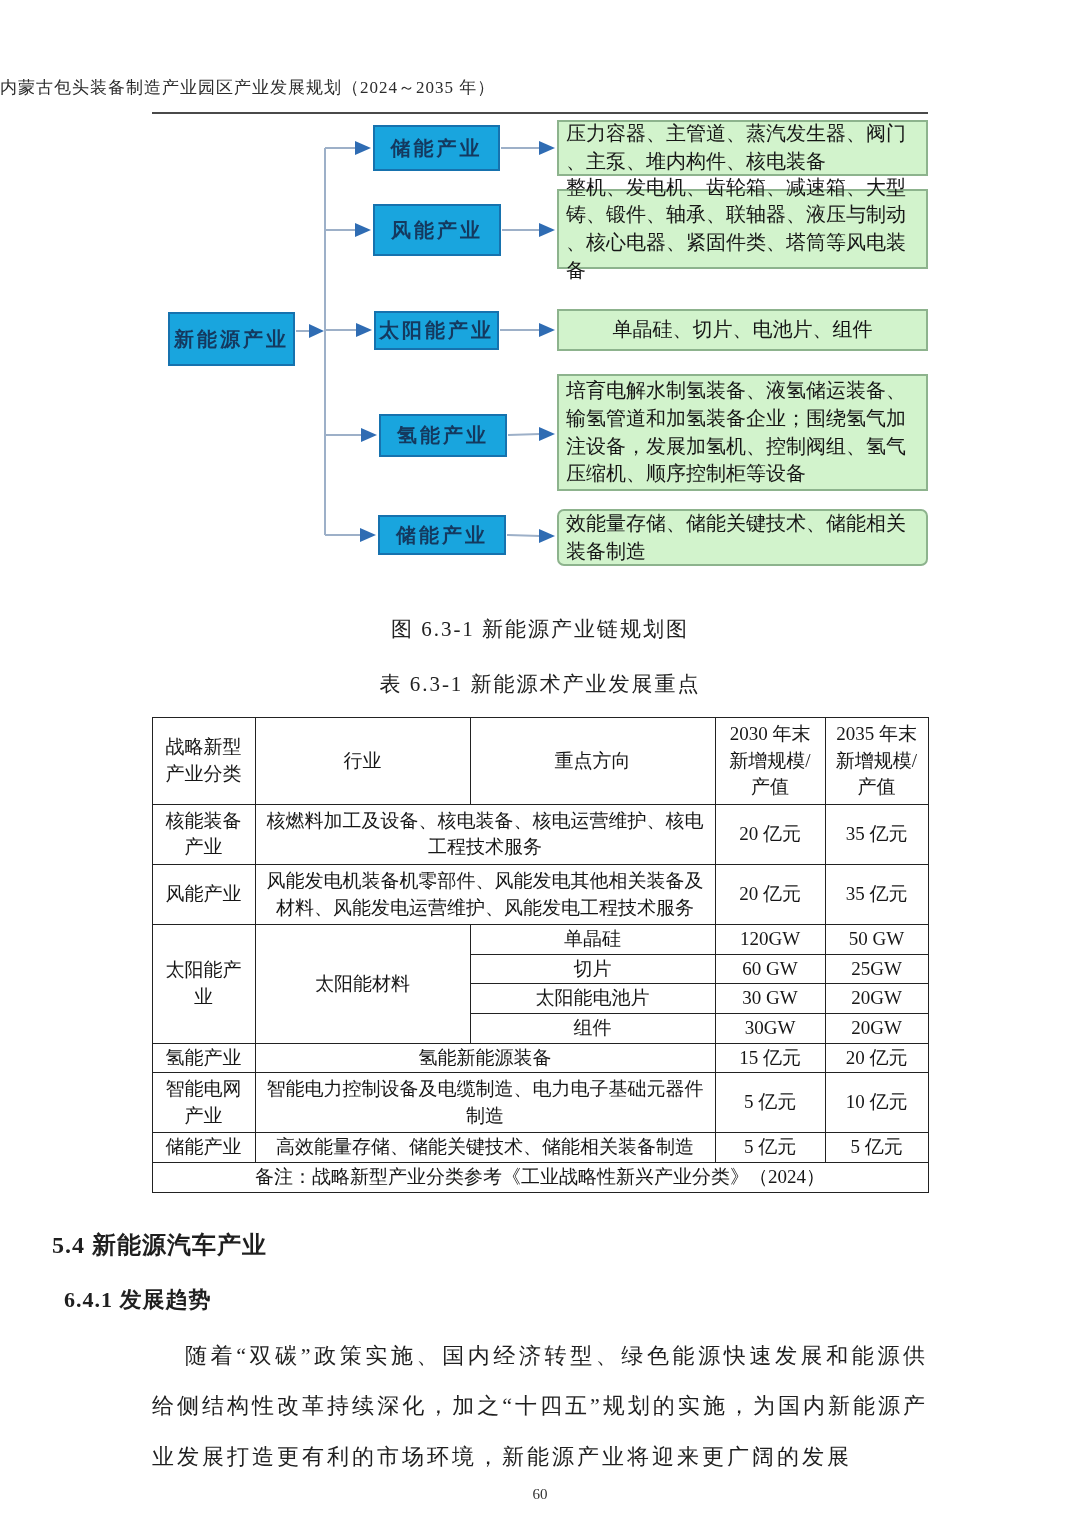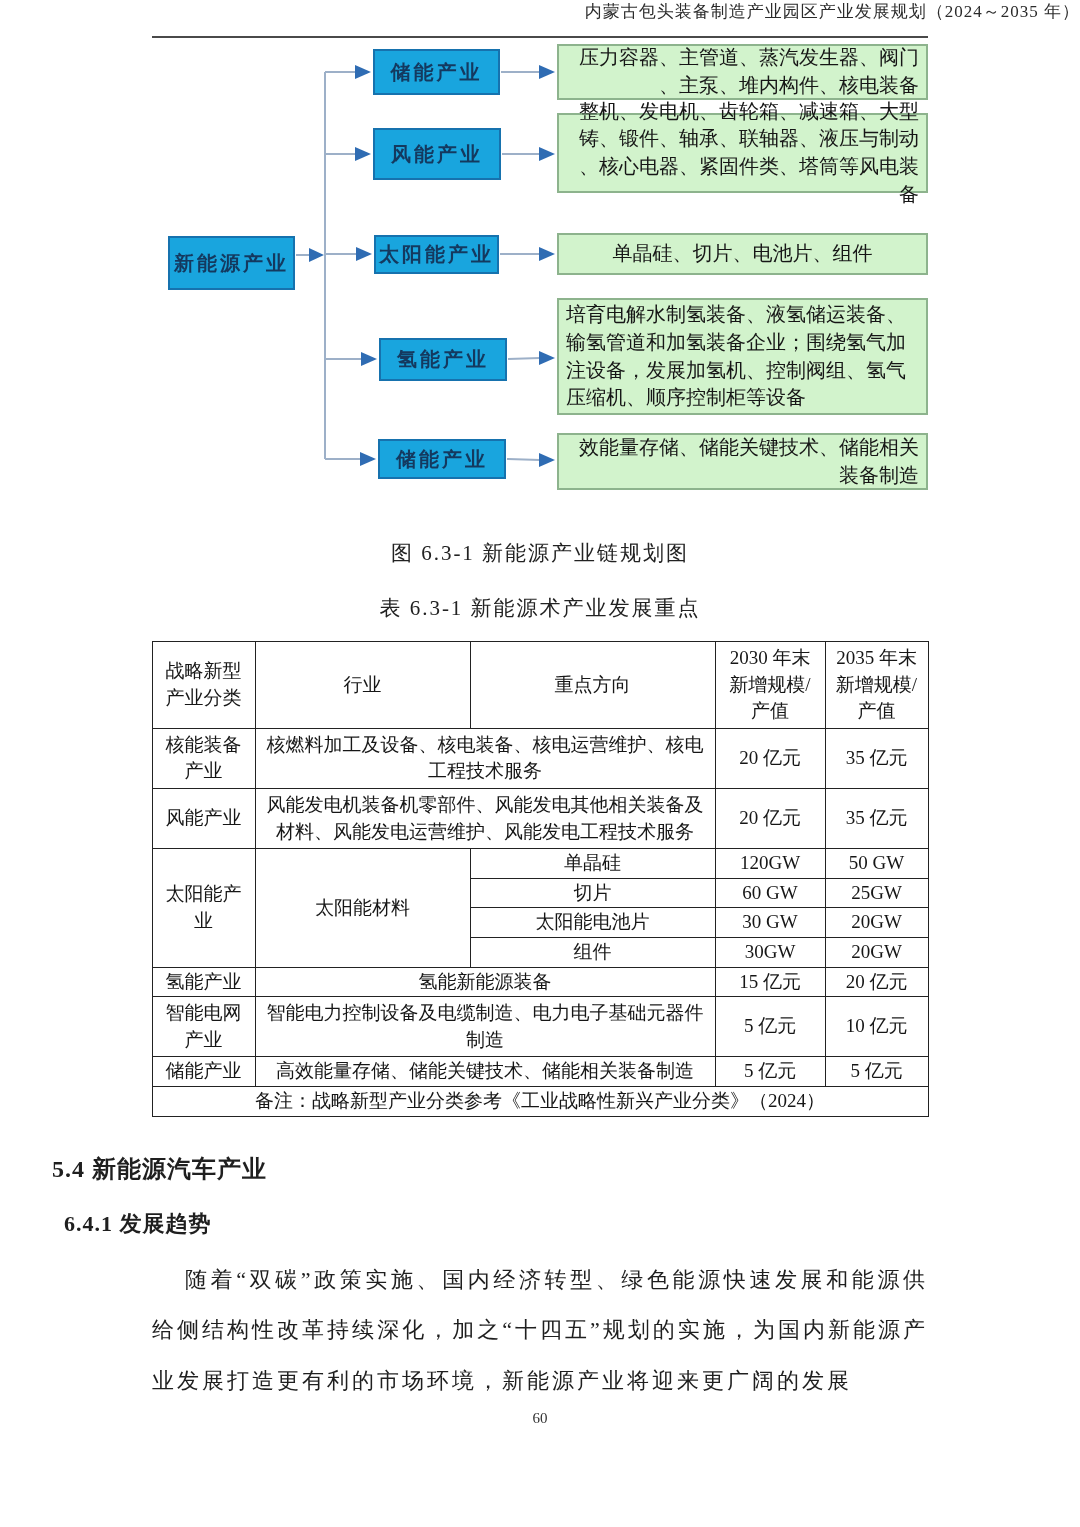--- a/index.html
+++ b/index.html
@@ -6,35 +6,35 @@
     --blue-fill:#19a5de; --blue-border:#1672ae; --blue-text:#14395f;
     --green-fill:#d2f3cc; --green-border:#8db38d;
     --line:#9db0c8; --arrow:#2f6cb3; --ink:#1f1f1f; --rule:#4a4a4a;
   }
   *{box-sizing:border-box; margin:0; padding:0;}
   html,body{background:#ffffff;}
   body{font-family:"Liberation Serif","DejaVu Serif",serif; color:var(--ink);}
   .page{position:relative; width:1080px; height:1527px; background:#ffffff; overflow:hidden;}
 
   
-  .doc-title{text-align:right; font-size:17px; color:#2b2b2b; letter-spacing:1px;}
+  .doc-title{padding-top:76px; text-align:left; font-size:17px; color:#2b2b2b; letter-spacing:1px;}
   .header-rule{width:776px; height:2px; background:var(--rule); margin:13px auto 0 auto;}
 
   
   .figure{position:relative; width:1080px; height:470px; margin-top:0;}
   .figure svg{position:absolute; left:0; top:0;}
   .cline{stroke:var(--line); stroke-width:2; fill:none;}
   .ahead{fill:var(--arrow);}
   .node{position:absolute; display:flex; align-items:center; justify-content:center;
         background:var(--blue-fill); border:2px solid var(--blue-border);
         color:var(--blue-text); font-weight:700; font-size:20px; letter-spacing:3px; text-align:center;}
   .leaf{position:absolute; display:flex; align-items:center; justify-content:center;
         background:var(--green-fill); border:2px solid var(--green-border);
         color:#161616; font-size:20px; line-height:1.38; padding:4px 7px;
-        text-align:right; line-break:anywhere;}
+        text-align:left; line-break:anywhere;}
   .leaf.left{text-align:left; justify-content:flex-start;}
 
   
   .caption{width:776px; margin:0 auto; text-align:center; font-size:21px; color:#222; letter-spacing:2px;}
   .caption.fig{margin-top:31px;}
   .caption.tab{margin-top:27px;}
 
   
   table{border-collapse:collapse; width:776px; margin:19px auto 0 auto;
         font-size:19px; color:#161616; table-layout:fixed;}
@@ -98,21 +98,21 @@
     <div class="node" style="left:373px; top:11px;  width:127px; height:46px;">储能产业</div>
     <div class="node" style="left:373px; top:90px;  width:128px; height:52px;">风能产业</div>
     <div class="node" style="left:374px; top:197px; width:125px; height:39px;">太阳能产业</div>
     <div class="node" style="left:379px; top:300px; width:128px; height:43px;">氢能产业</div>
     <div class="node" style="left:378px; top:401px; width:128px; height:40px;">储能产业</div>
 
     <div class="leaf" style="left:557px; top:6px;   width:371px; height:56px;">压力容器、主管道、蒸汽发生器、阀门、主泵、堆内构件、核电装备</div>
     <div class="leaf" style="left:557px; top:75px;  width:371px; height:80px;">整机、发电机、齿轮箱、减速箱、大型铸、锻件、轴承、联轴器、液压与制动、核心电器、紧固件类、塔筒等风电装备</div>
     <div class="leaf" style="left:557px; top:195px; width:371px; height:42px;">单晶硅、切片、电池片、组件</div>
     <div class="leaf left" style="left:557px; top:260px; width:371px; height:117px;">培育电解水制氢装备、液氢储运装备、输氢管道和加氢装备企业；围绕氢气加注设备，发展加氢机、控制阀组、氢气压缩机、顺序控制柜等设备</div>
-    <div class="leaf" style="left:557px; top:395px; width:371px; height:57px;">效能量存储、储能关键技术、储能相关装备制造</div>
+    <div class="leaf" style="left:557px; top:395px; width:371px; height:57px;border-radius:7px;">效能量存储、储能关键技术、储能相关装备制造</div>
   </div>
 
   <div class="caption fig">图 6.3-1  新能源产业链规划图</div>
   <div class="caption tab">表 6.3-1  新能源术产业发展重点</div>
 
   <table>
     <tbody>
         <tr class="hdr">
       <td class="c1">战略新型产业分类</td>
       <td class="c2">行业</td>

